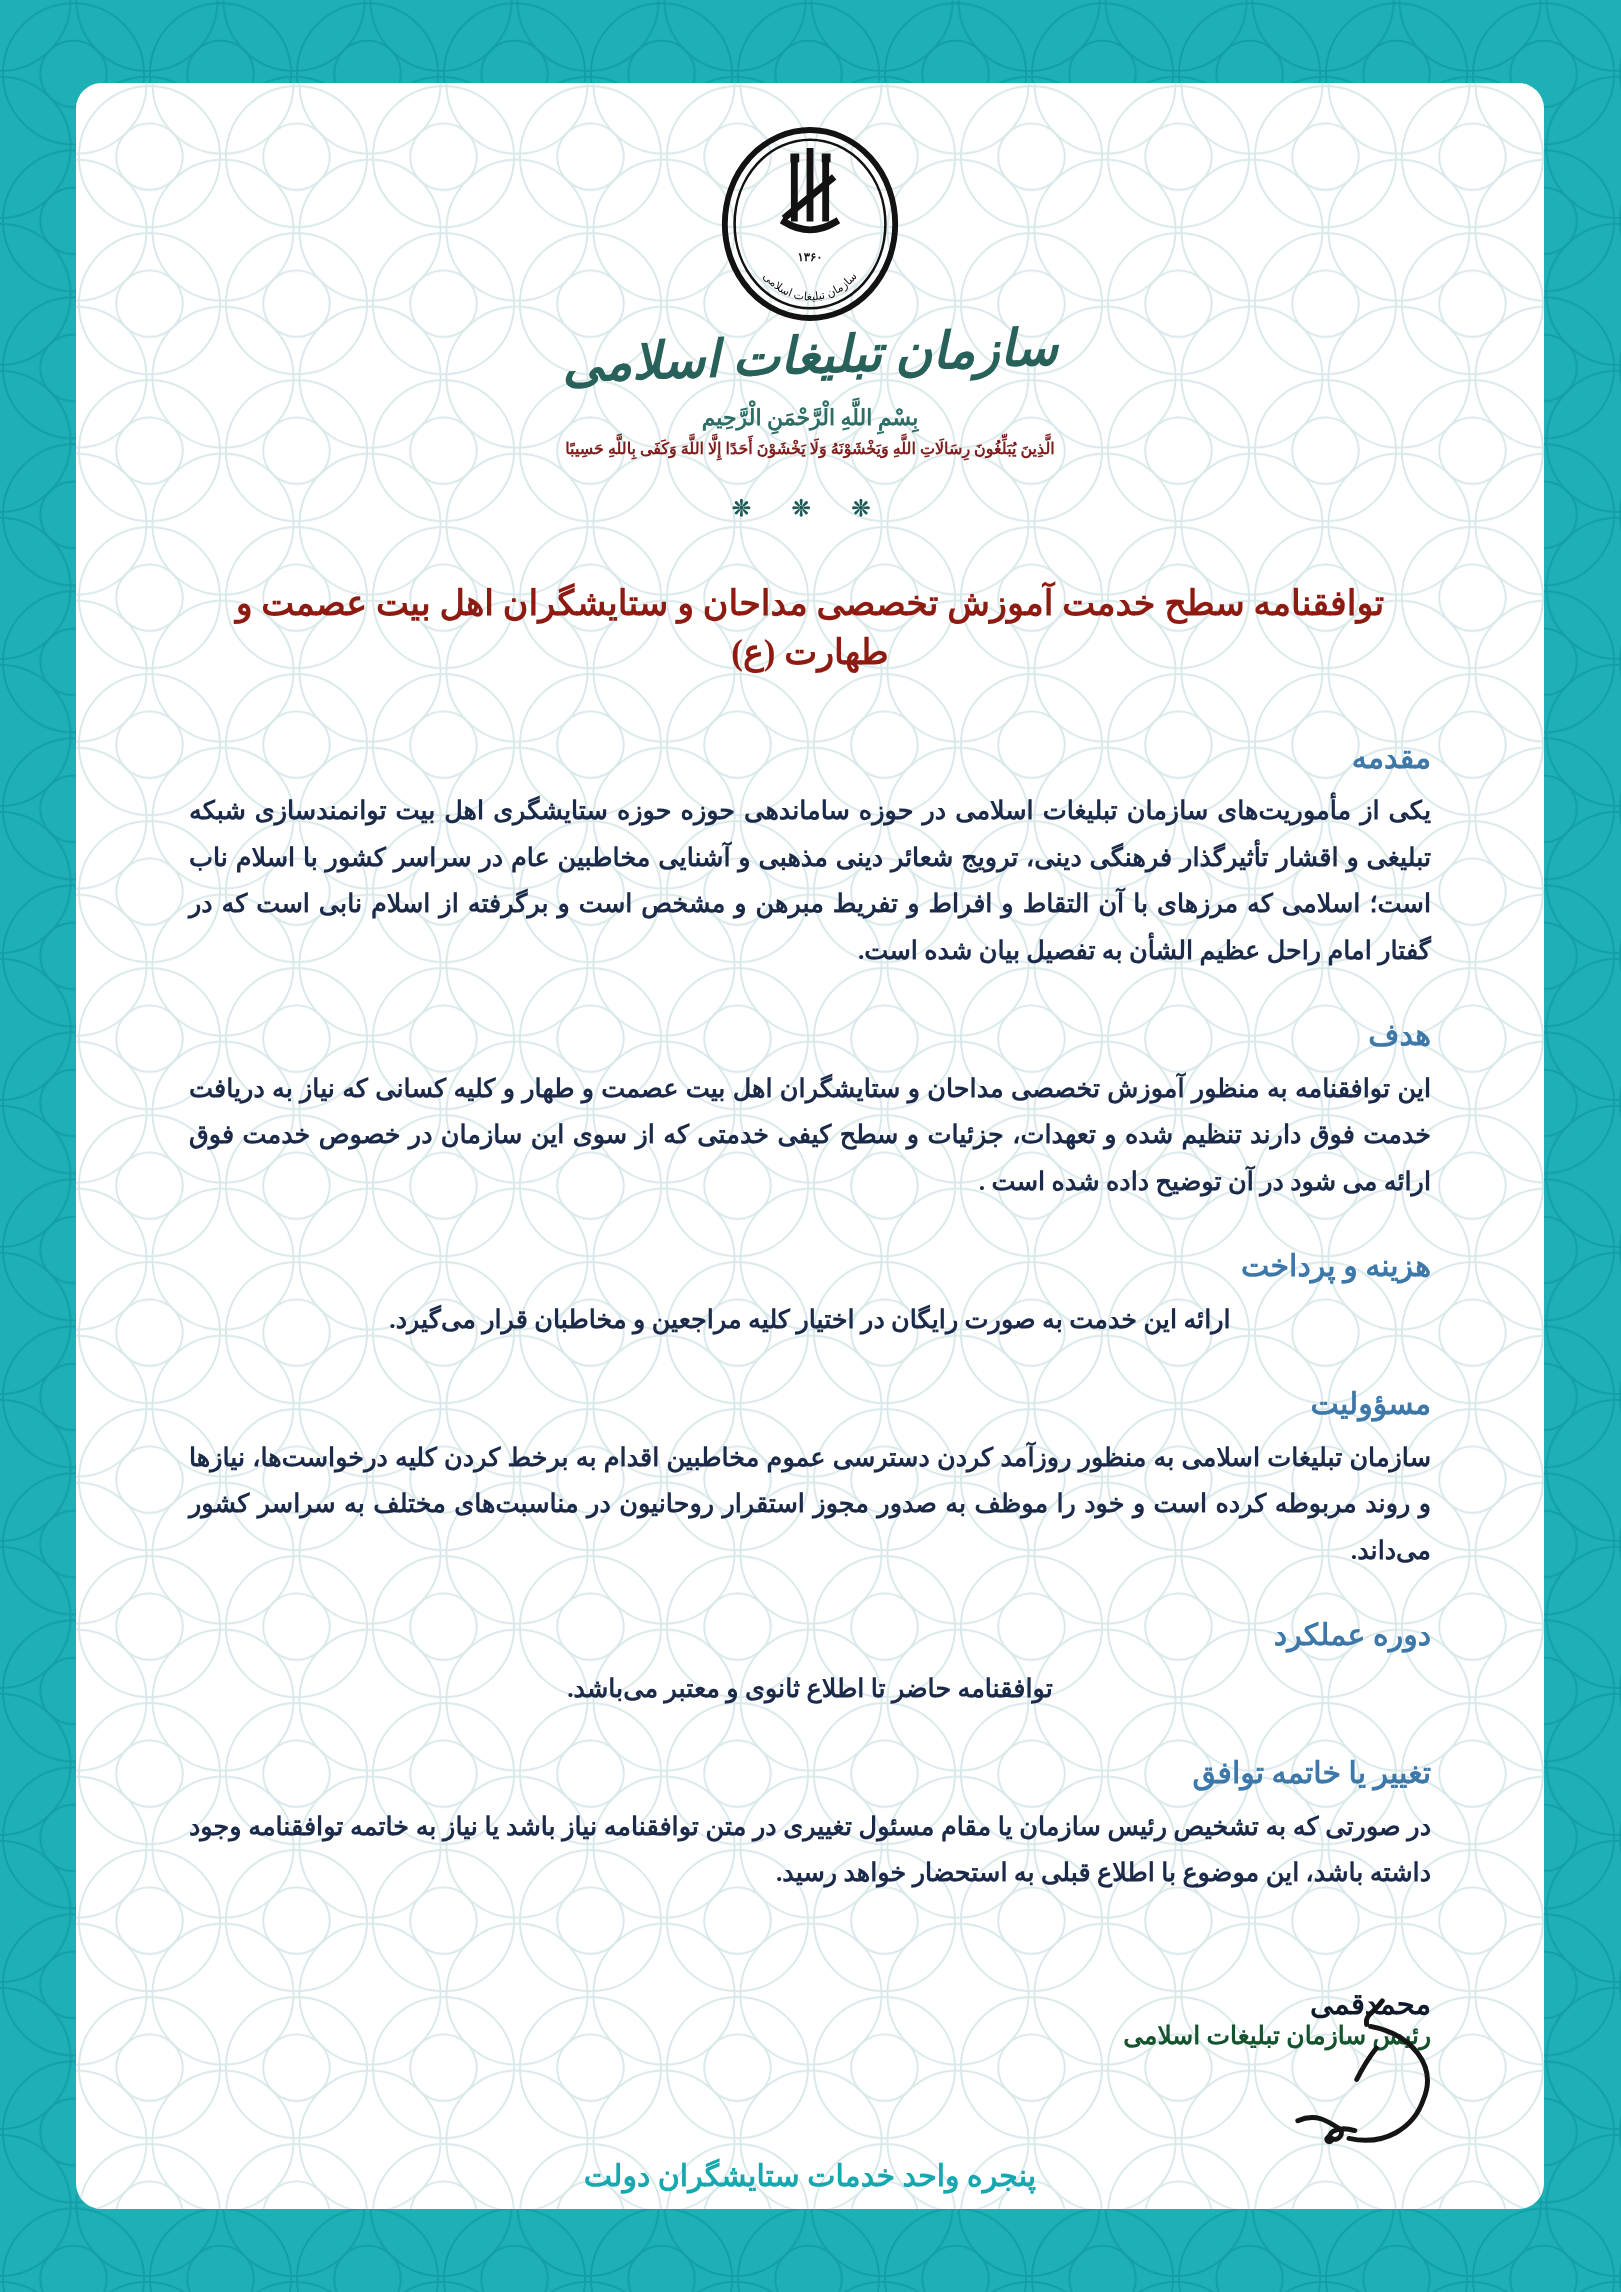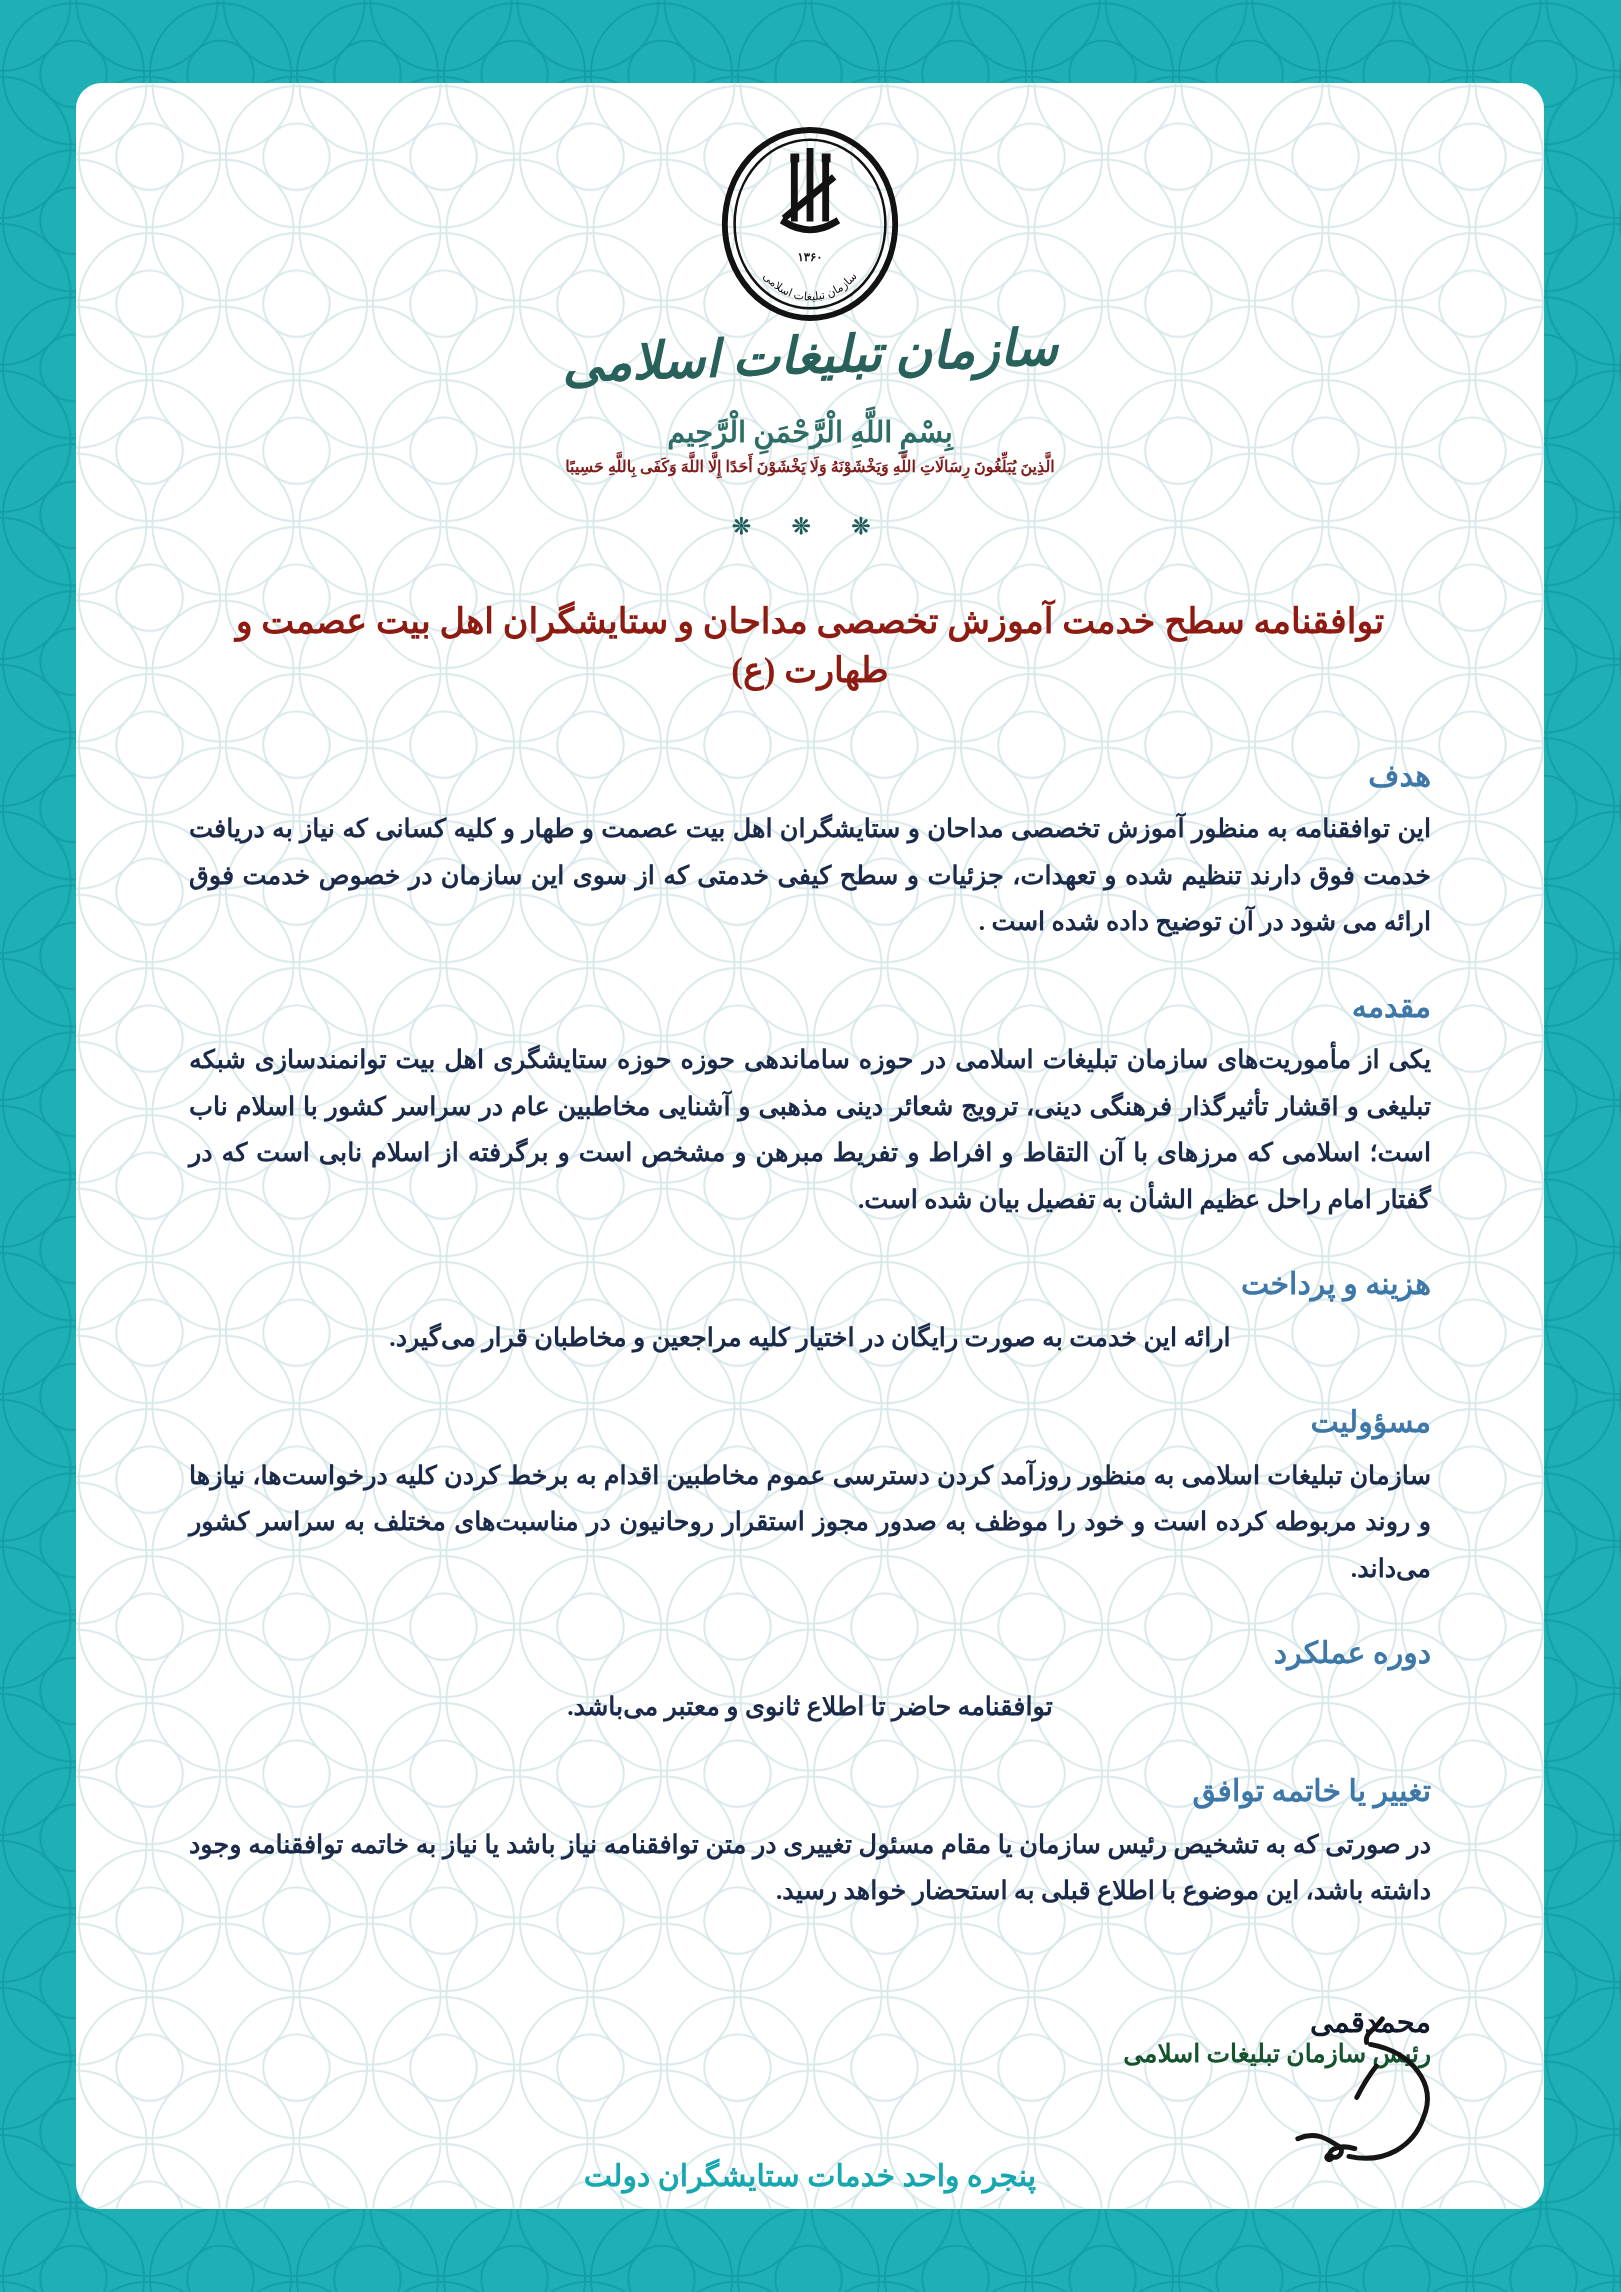--- a/index.html
+++ b/index.html
@@ -31,22 +31,22 @@
   .calligraphy{
     margin-top:2px;
     font-size:51px;
     font-weight:bold;
     font-style:italic;
     color:#27615a;
     transform:rotate(-2deg);
     letter-spacing:2px;
   }
   .bismillah{
-    margin-top:30px;
-    font-size:29px;
+    margin-top:20px;
+    font-size:22px;
     font-weight:bold;
     color:#2e6e66;
   }
   .verse{
     margin-top:7.8px;
     font-size:16px;
     font-weight:bold;
     color:#7f1d1d;
   }
   .ornament{
@@ -173,27 +173,27 @@
       <div class="calligraphy">سازمان تبلیغات اسلامی</div>
 
       <div class="bismillah">بِسْمِ اللَّهِ الْرَّحْمَنِ الْرَّحِیم</div>
       <div class="verse">الَّذِینَ یُبَلِّغُونَ رِسَالَاتِ اللَّهِ وَیَخْشَوْنَهُ وَلَا یَخْشَوْنَ أَحَدًا إِلَّا اللَّهَ وَکَفَی بِاللَّهِ حَسِیبًا</div>
 
       <div class="ornament">❊ ❊ ❊</div>
 
       <h1 class="doc-title">توافقنامه سطح خدمت آموزش تخصصی مداحان و ستایشگران اهل بیت عصمت و طهارت (ع)</h1>
 
       <section class="doc-section">
+        <h2>مقدمه</h2>
+        <p>یکی از مأموریت‌های سازمان تبلیغات اسلامی در حوزه ساماندهی حوزه حوزه ستایشگری اهل بیت توانمندسازی شبکه تبلیغی و اقشار تأثیرگذار فرهنگی دینی، ترویج شعائر دینی مذهبی و آشنایی مخاطبین عام در سراسر کشور با اسلام ناب است؛ اسلامی که مرزهای با آن التقاط و افراط و تفریط مبرهن و مشخص است و برگرفته از اسلام نابی است که در گفتار امام راحل عظیم الشأن به تفصیل بیان شده است.</p>
+      </section>
+
+      <section class="doc-section">
         <h2>هدف</h2>
         <p>این توافقنامه به منظور آموزش تخصصی مداحان و ستایشگران اهل بیت عصمت و طهار و کلیه کسانی که نیاز به دریافت خدمت فوق دارند تنظیم شده و تعهدات، جزئیات و سطح کیفی خدمتی که از سوی این سازمان در خصوص خدمت فوق ارائه می شود در آن توضیح داده شده است .</p>
-      </section>
-
-      <section class="doc-section">
-        <h2>مقدمه</h2>
-        <p>یکی از مأموریت‌های سازمان تبلیغات اسلامی در حوزه ساماندهی حوزه حوزه ستایشگری اهل بیت توانمندسازی شبکه تبلیغی و اقشار تأثیرگذار فرهنگی دینی، ترویج شعائر دینی مذهبی و آشنایی مخاطبین عام در سراسر کشور با اسلام ناب است؛ اسلامی که مرزهای با آن التقاط و افراط و تفریط مبرهن و مشخص است و برگرفته از اسلام نابی است که در گفتار امام راحل عظیم الشأن به تفصیل بیان شده است.</p>
       </section>
 
       <section class="doc-section">
         <h2>هزینه و پرداخت</h2>
         <p class="center">ارائه این خدمت به صورت رایگان در اختیار کلیه مراجعین و مخاطبان قرار می‌گیرد.</p>
       </section>
 
       <section class="doc-section">
         <h2>مسؤولیت</h2>
         <p>سازمان تبلیغات اسلامی به منظور روزآمد کردن دسترسی عموم مخاطبین اقدام به برخط کردن کلیه درخواست‌ها، نیازها و روند مربوطه کرده است و خود را موظف به صدور مجوز استقرار روحانیون در مناسبت‌های مختلف به سراسر کشور می‌داند.</p>

